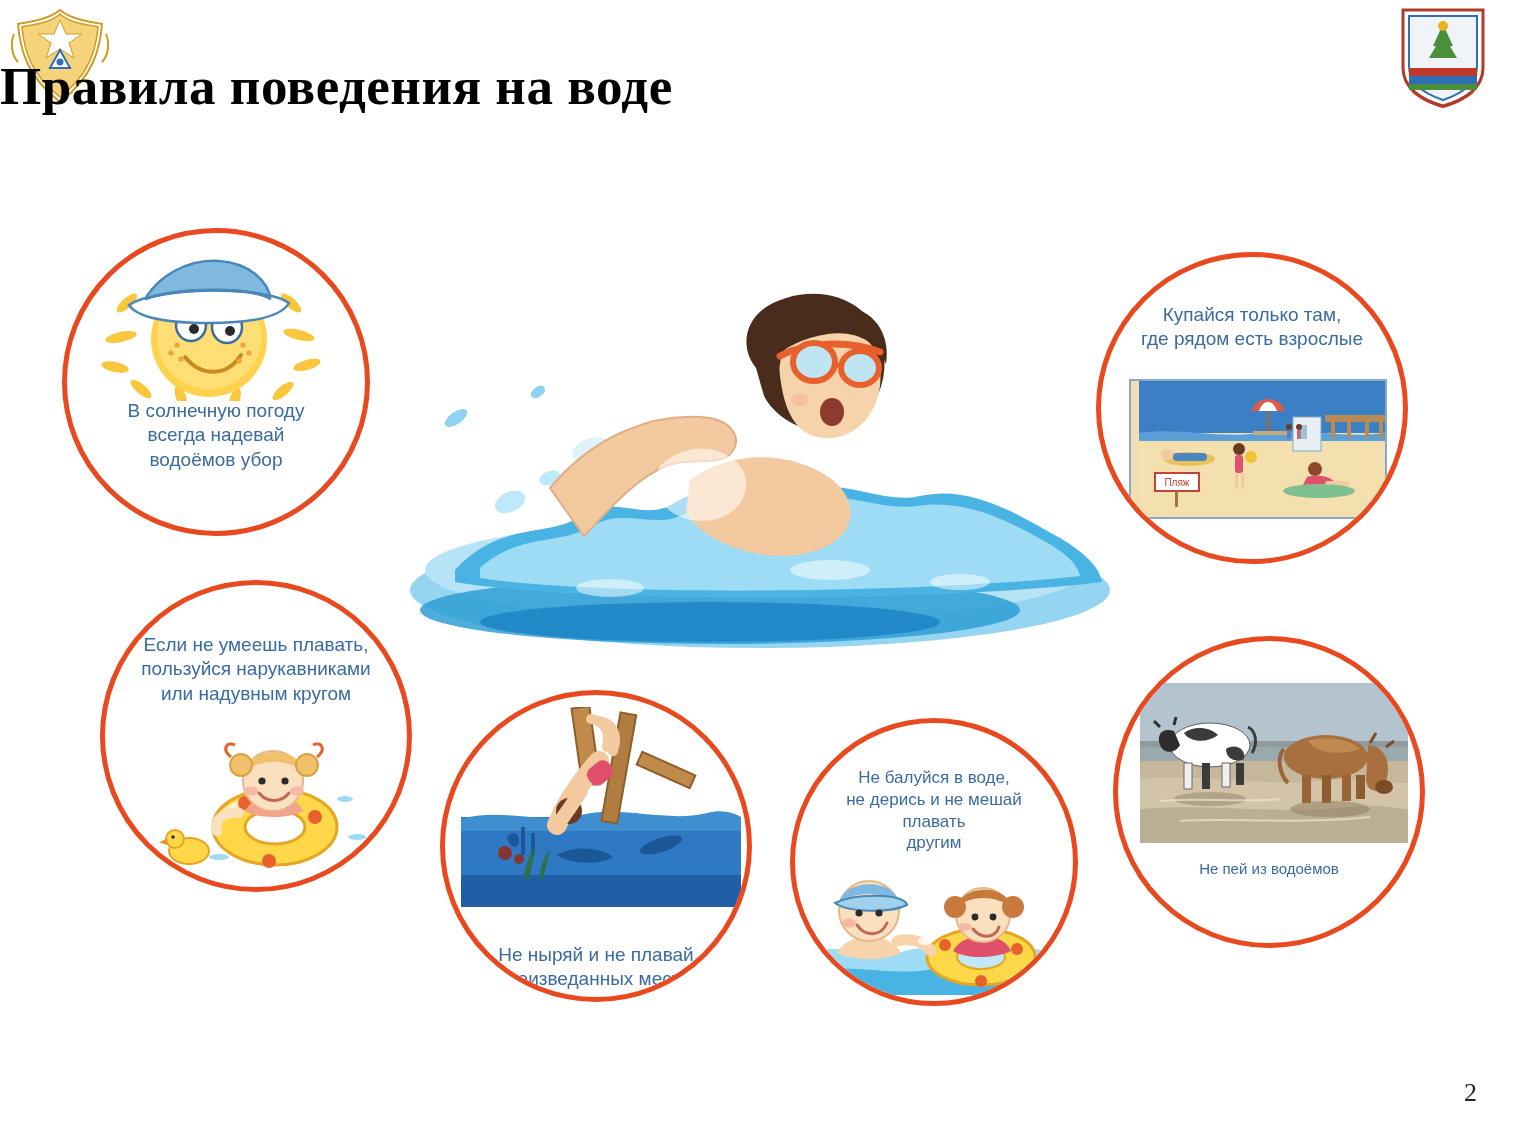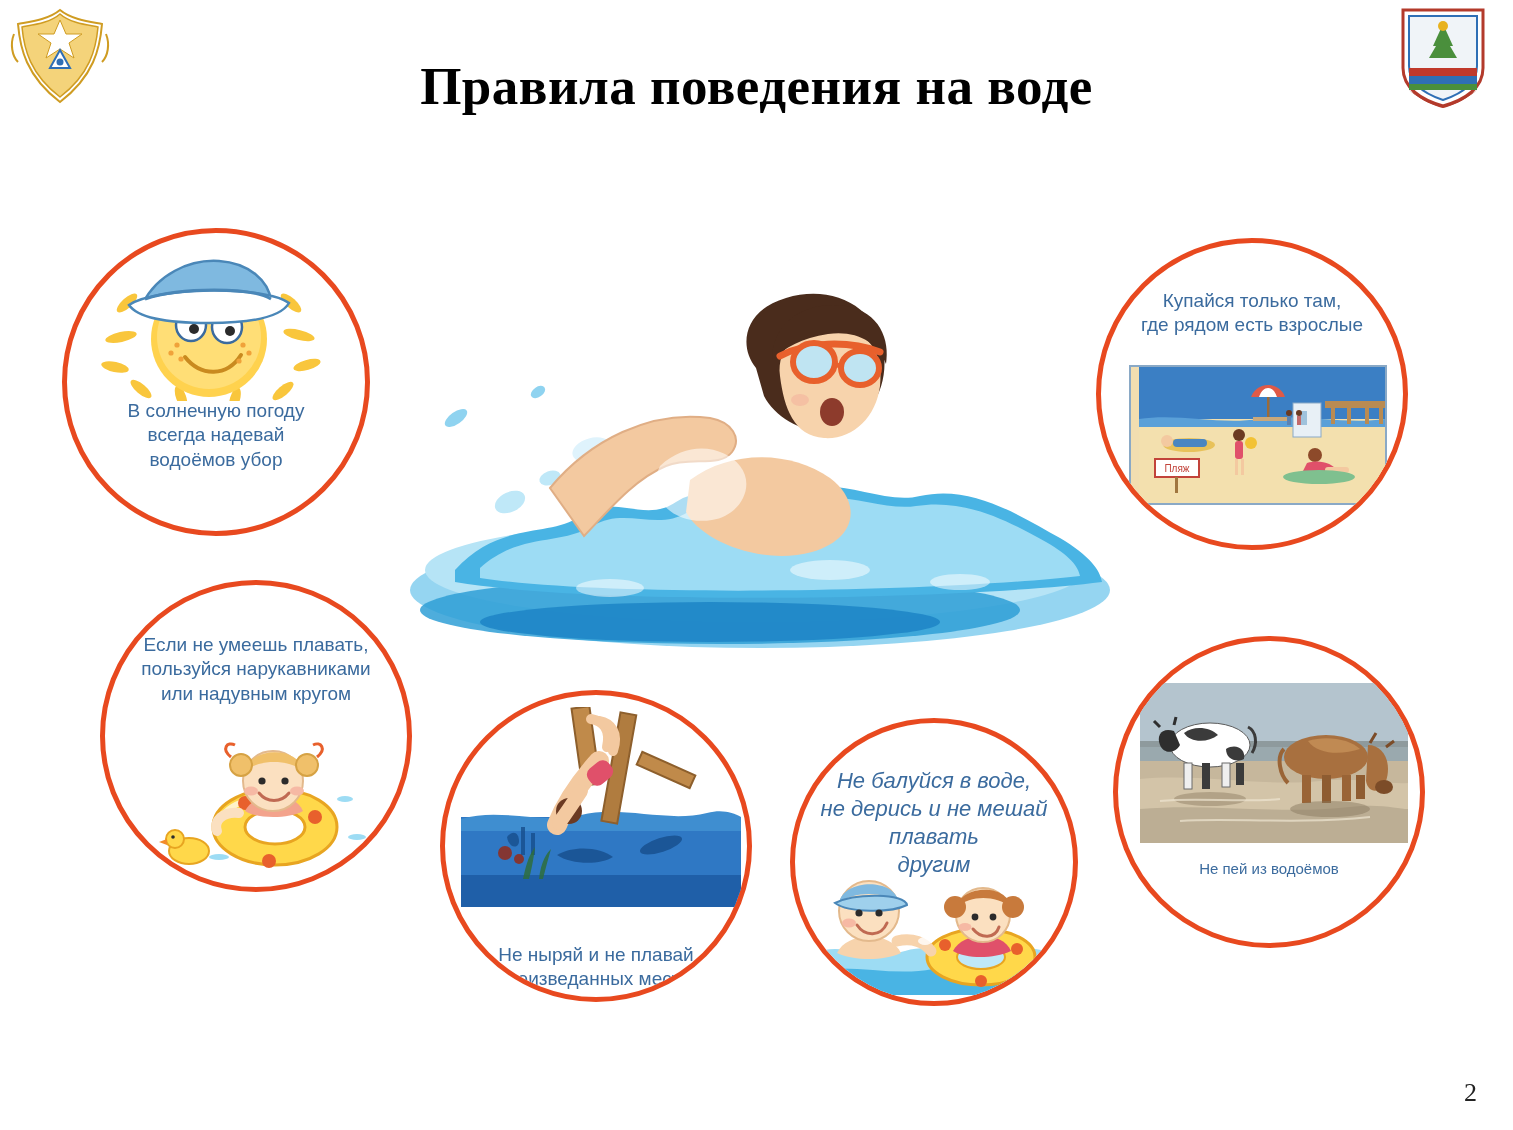--- a/index.html
+++ b/index.html
@@ -14,21 +14,21 @@
     overflow: hidden;
     font-family: "Liberation Sans", sans-serif;
   }
 
   
   #slide-title {
     position: absolute;
     top: 56px;
     left: 0;
     width: 100%;
-    text-align: center;
+    text-align: left;
     font-family: "Liberation Serif", serif;
     font-weight: bold;
     font-size: 53px;
     letter-spacing: 0.5px;
     color: #000000;
   }
 
   #emercom-emblem {
     position: absolute;
     left: 8px;
@@ -70,21 +70,21 @@
     text-align: center;
     font-family: "Liberation Sans", sans-serif;
     color: #3b6b9e;
     font-size: 19px;
     line-height: 1.28;
     white-space: pre-line;
   }
 
   
   #bubble-sun      { left: 62px;   top: 228px;  width: 308px; height: 308px; }
-  #bubble-adults   { left: 1096px; top: 238px;  width: 312px; height: 312px; }
+  #bubble-adults   { left: 1096px; top: 252px;  width: 312px; height: 312px; }
   #bubble-armbands { left: 100px;   top: 580px;  width: 312px; height: 312px; }
   #bubble-dive     { left: 440px;  top: 690px;  width: 312px; height: 312px; }
   #bubble-play     { left: 790px;  top: 718px;  width: 288px; height: 288px; }
   #bubble-drink    { left: 1113px; top: 636px;  width: 312px; height: 312px; }
 
   
   .sun-wrap { position: absolute; left: 18px; top: 8px; width: 270px; height: 150px; }
 
   
   .ring-kid { position: absolute; }
@@ -398,21 +398,21 @@
       </g>
     </svg>
   </div>
   <div class="cap-bottom" style="top:204px;margin-top:44px;">Не ныряй и не плавай
 в неизведанных местах
 в грязной или
 холодной воде</div>
 </div>
 
 <div class="bubble" id="bubble-play">
-  <div class="cap" style="top:44px; font-size:22px;font-style:italic;">Не балуйся в воде,
+  <div class="cap" style="top:44px; font-size:17px;">Не балуйся в воде,
 не дерись и не мешай плавать
 другим</div>
   <div style="position:absolute; left:18px; top:122px; width:252px; height:150px;">
     <svg viewBox="0 0 252 150" width="252" height="150">
 
       <path d="M0 108 C30 96 60 116 92 106 C126 96 156 116 190 106 C216 98 238 108 252 112 L252 150 L0 150 Z" fill="#9ddcf4"></path>
       <path d="M0 126 C40 118 80 132 120 124 C162 116 206 130 252 124 L252 150 L0 150 Z" fill="#49b4e4"></path>
 
       <ellipse cx="168" cy="112" rx="54" ry="28" fill="#ffd84a" stroke="#e8a521" stroke-width="3"></ellipse>
       <ellipse cx="168" cy="112" rx="24" ry="12" fill="#bfe8f8" stroke="#e8a521" stroke-width="2"></ellipse>

